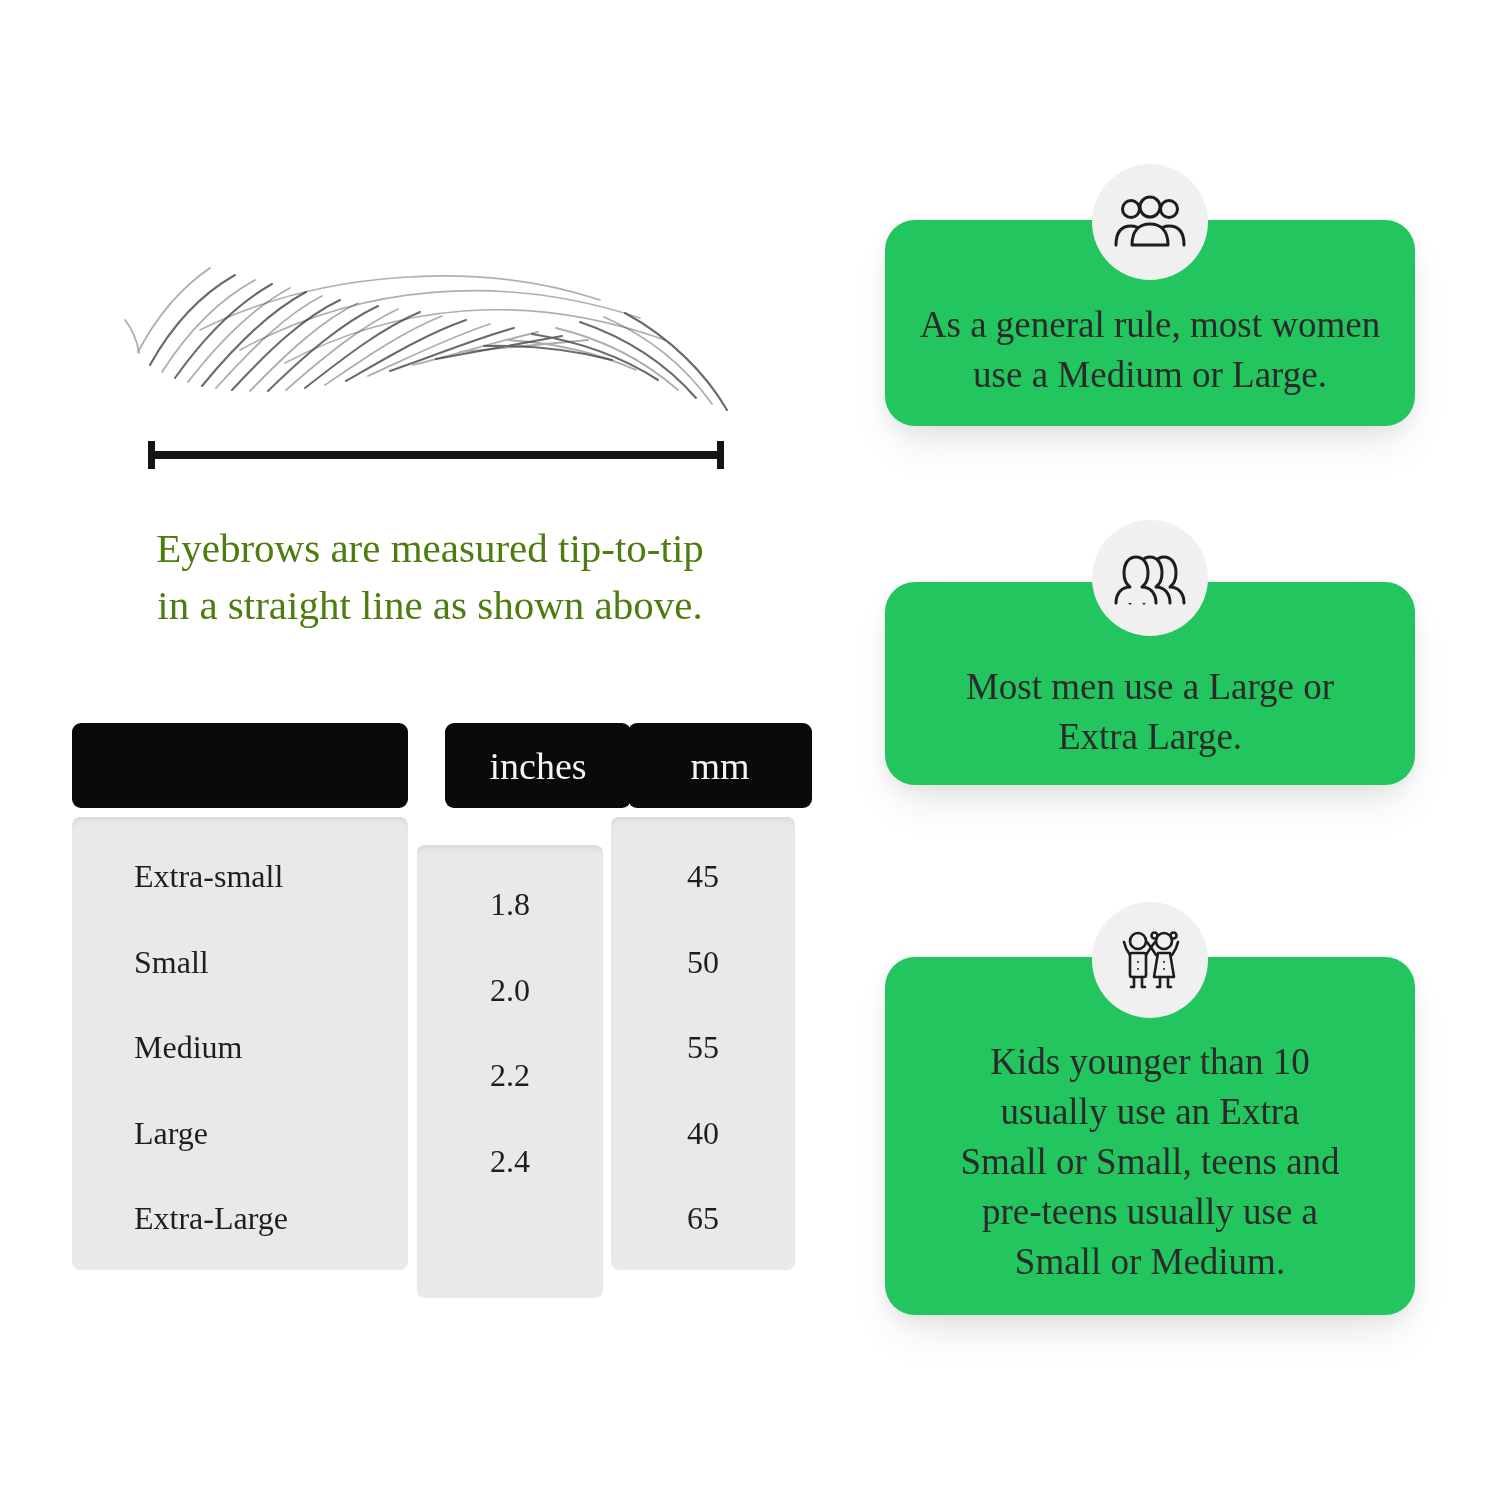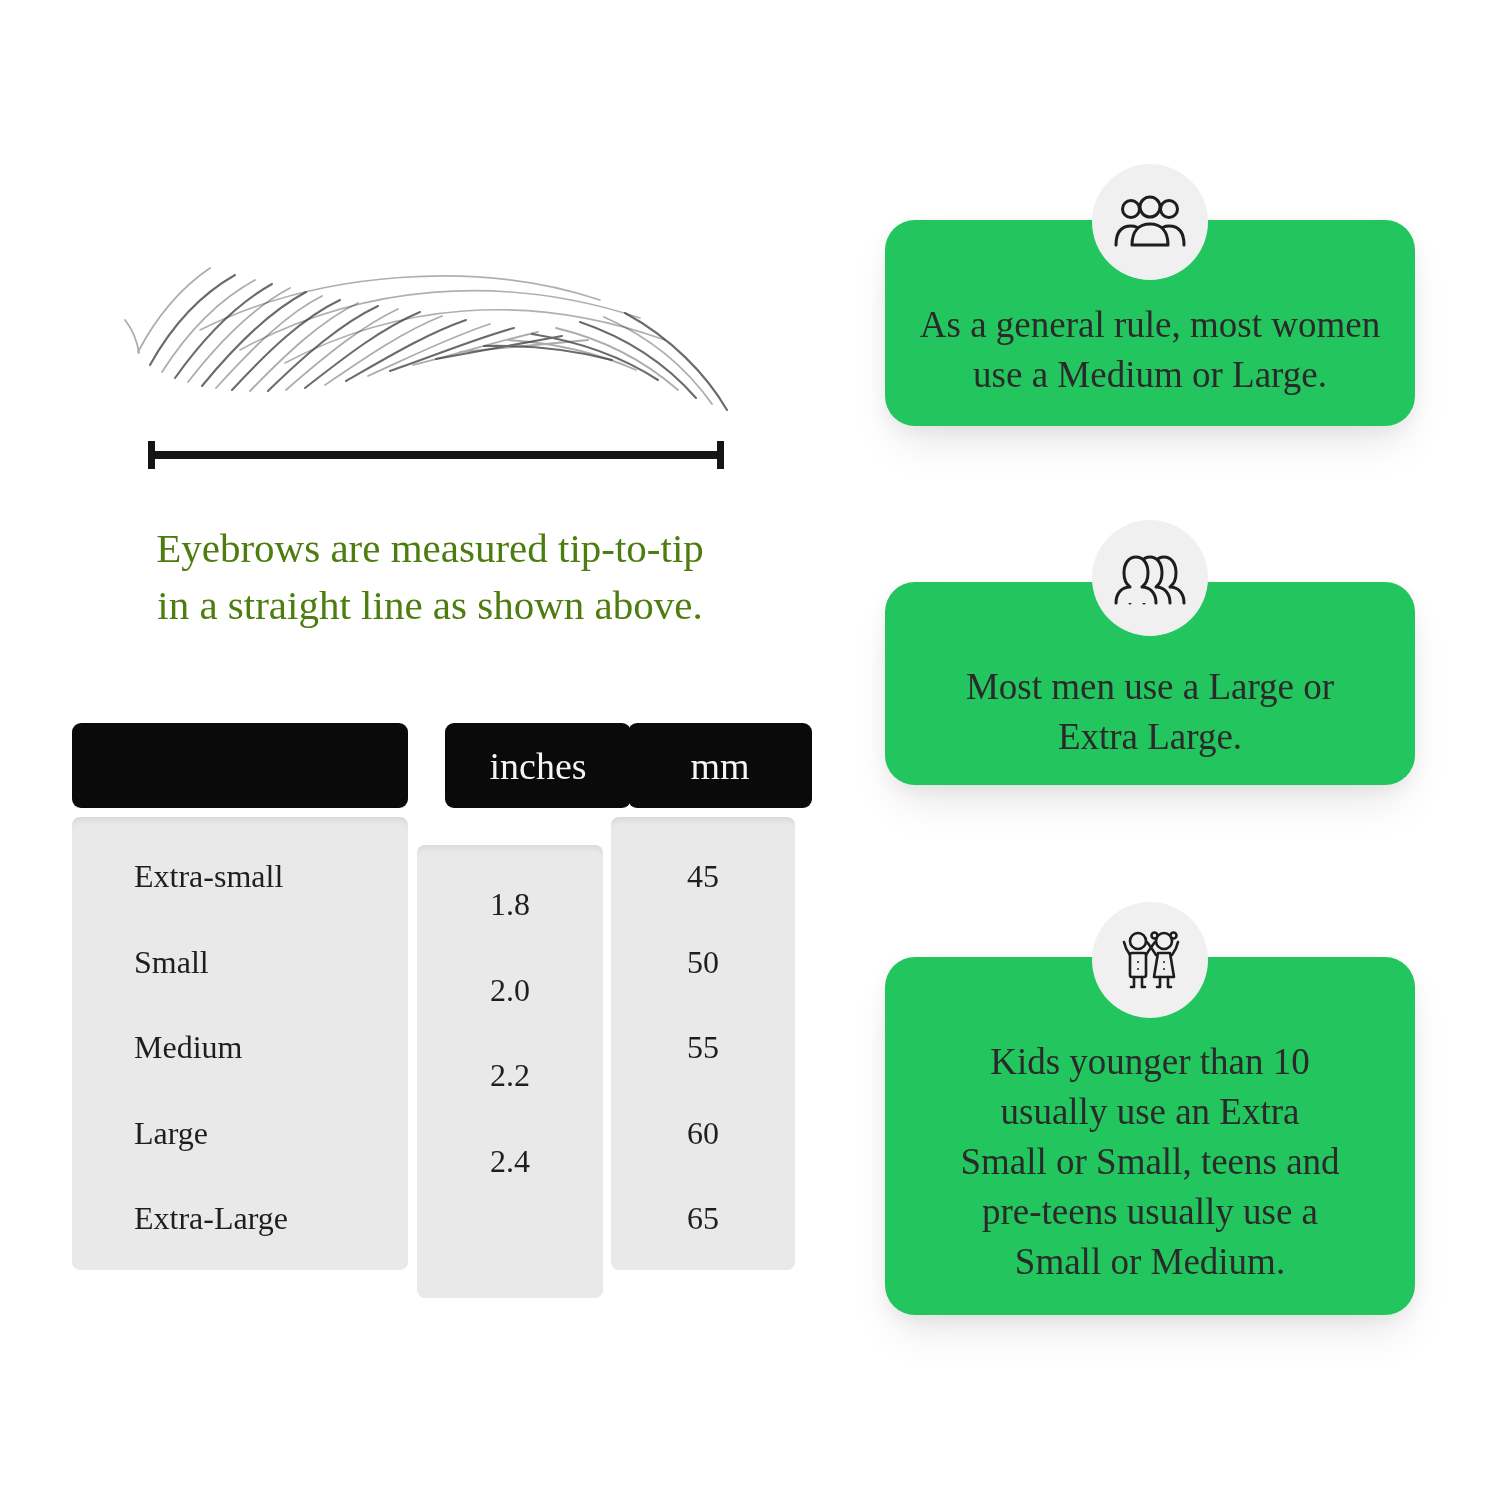--- a/index.html
+++ b/index.html
@@ -131,21 +131,21 @@
     <div class="tb tb2">
       <div class="trow">1.8</div>
       <div class="trow">2.0</div>
       <div class="trow">2.2</div>
       <div class="trow">2.4</div>
     </div>
     <div class="tb tb3">
       <div class="trow">45</div>
       <div class="trow">50</div>
       <div class="trow">55</div>
-      <div class="trow">60</div>
+      <div class="trow">40</div>
       <div class="trow">65</div>
     </div>
   </div>
 
   <div class="cards">
 
     <div class="card card1">
       <div class="tip-text pre">As a general rule, most women
 use a Medium or Large.</div>
     </div>

